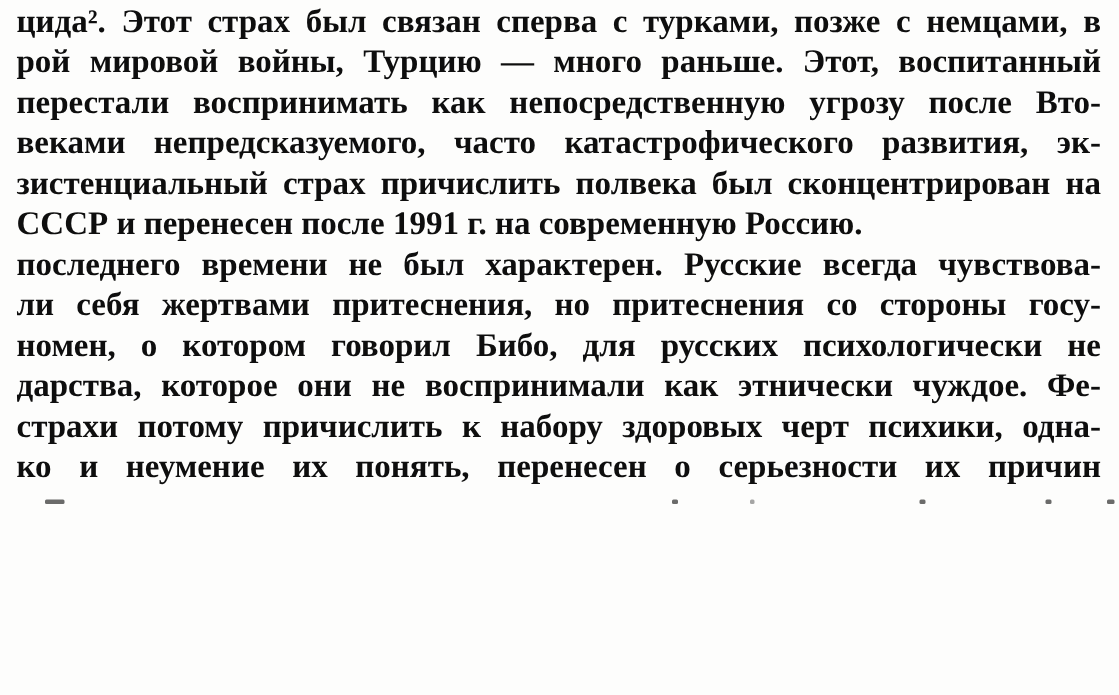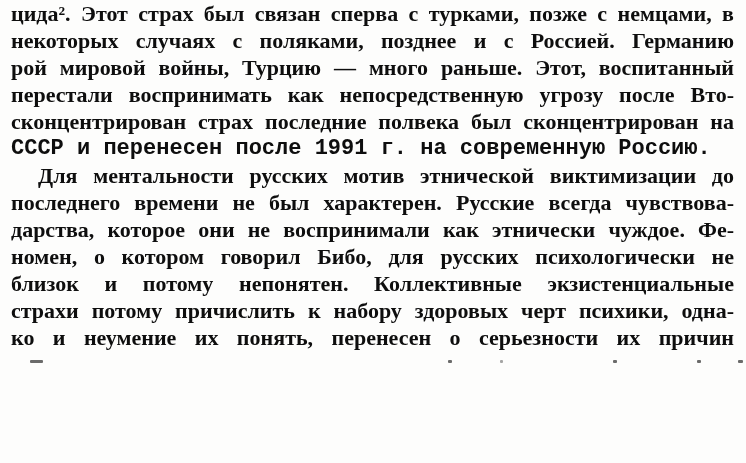--- a/index.html
+++ b/index.html
@@ -24,21 +24,20 @@
   .line {
     height: 27px;
     overflow: hidden;
     text-align: justify;
     text-align-last: justify;
     white-space: normal;
   }
   .line.para-end {
     text-align: left;
     text-align-last: left;
-    font-family: Liberation Mono, monospace;
   }
   .line.indent {
     padding-left: 27px;
   }
   
   .clipped-line {
     position: relative;
     height: 19px;
   }
   .speck {
@@ -54,30 +53,29 @@
   .speck.s3 { left: 489px; width: 3px; opacity: 0.45; }
   .speck.s4 { left: 602px; width: 4px; }
   .speck.s5 { left: 686px; width: 4px; }
   .speck.s6 { left: 727px; width: 5px; }
 </style>
 </head>
 <body>
 
 <div class="page">
   <div class="line">цида². Этот страх был связан сперва с турками, позже с немцами, в</div>
-  <div class="line">некоторых случаях с поляками, позднее и с Россией. Германию</div>
   <div class="line">рой мировой войны, Турцию — много раньше. Этот, воспитанный</div>
   <div class="line">перестали воспринимать как непосредственную угрозу после Вто-</div>
-  <div class="line">сконцентрирован страх последние полвека был сконцентрирован на</div>
+  <div class="line">веками непредсказуемого, часто катастрофического развития, эк-</div>
+  <div class="line">зистенциальный страх причислить полвека был сконцентрирован на</div>
   <div class="line para-end">СССР и перенесен после 1991 г. на современную Россию.</div>
-  <div class="line indent">Для ментальности русских мотив этнической виктимизации до</div>
   <div class="line">последнего времени не был характерен. Русские всегда чувствова-</div>
+  <div class="line">ли себя жертвами притеснения, но притеснения со стороны госу-</div>
+  <div class="line">номен, о котором говорил Бибо, для русских психологически не</div>
   <div class="line">дарства, которое они не воспринимали как этнически чуждое. Фе-</div>
-  <div class="line">номен, о котором говорил Бибо, для русских психологически не</div>
-  <div class="line">близок и потому непонятен. Коллективные экзистенциальные</div>
   <div class="line">страхи потому причислить к набору здоровых черт психики, одна-</div>
   <div class="line">ко и неумение их понять, перенесен о серьезности их причин</div>
   <div class="clipped-line">
     <span class="speck s1"></span>
     <span class="speck s2"></span>
     <span class="speck s3"></span>
     <span class="speck s4"></span>
     <span class="speck s5"></span>
     <span class="speck s6"></span>
   </div>

